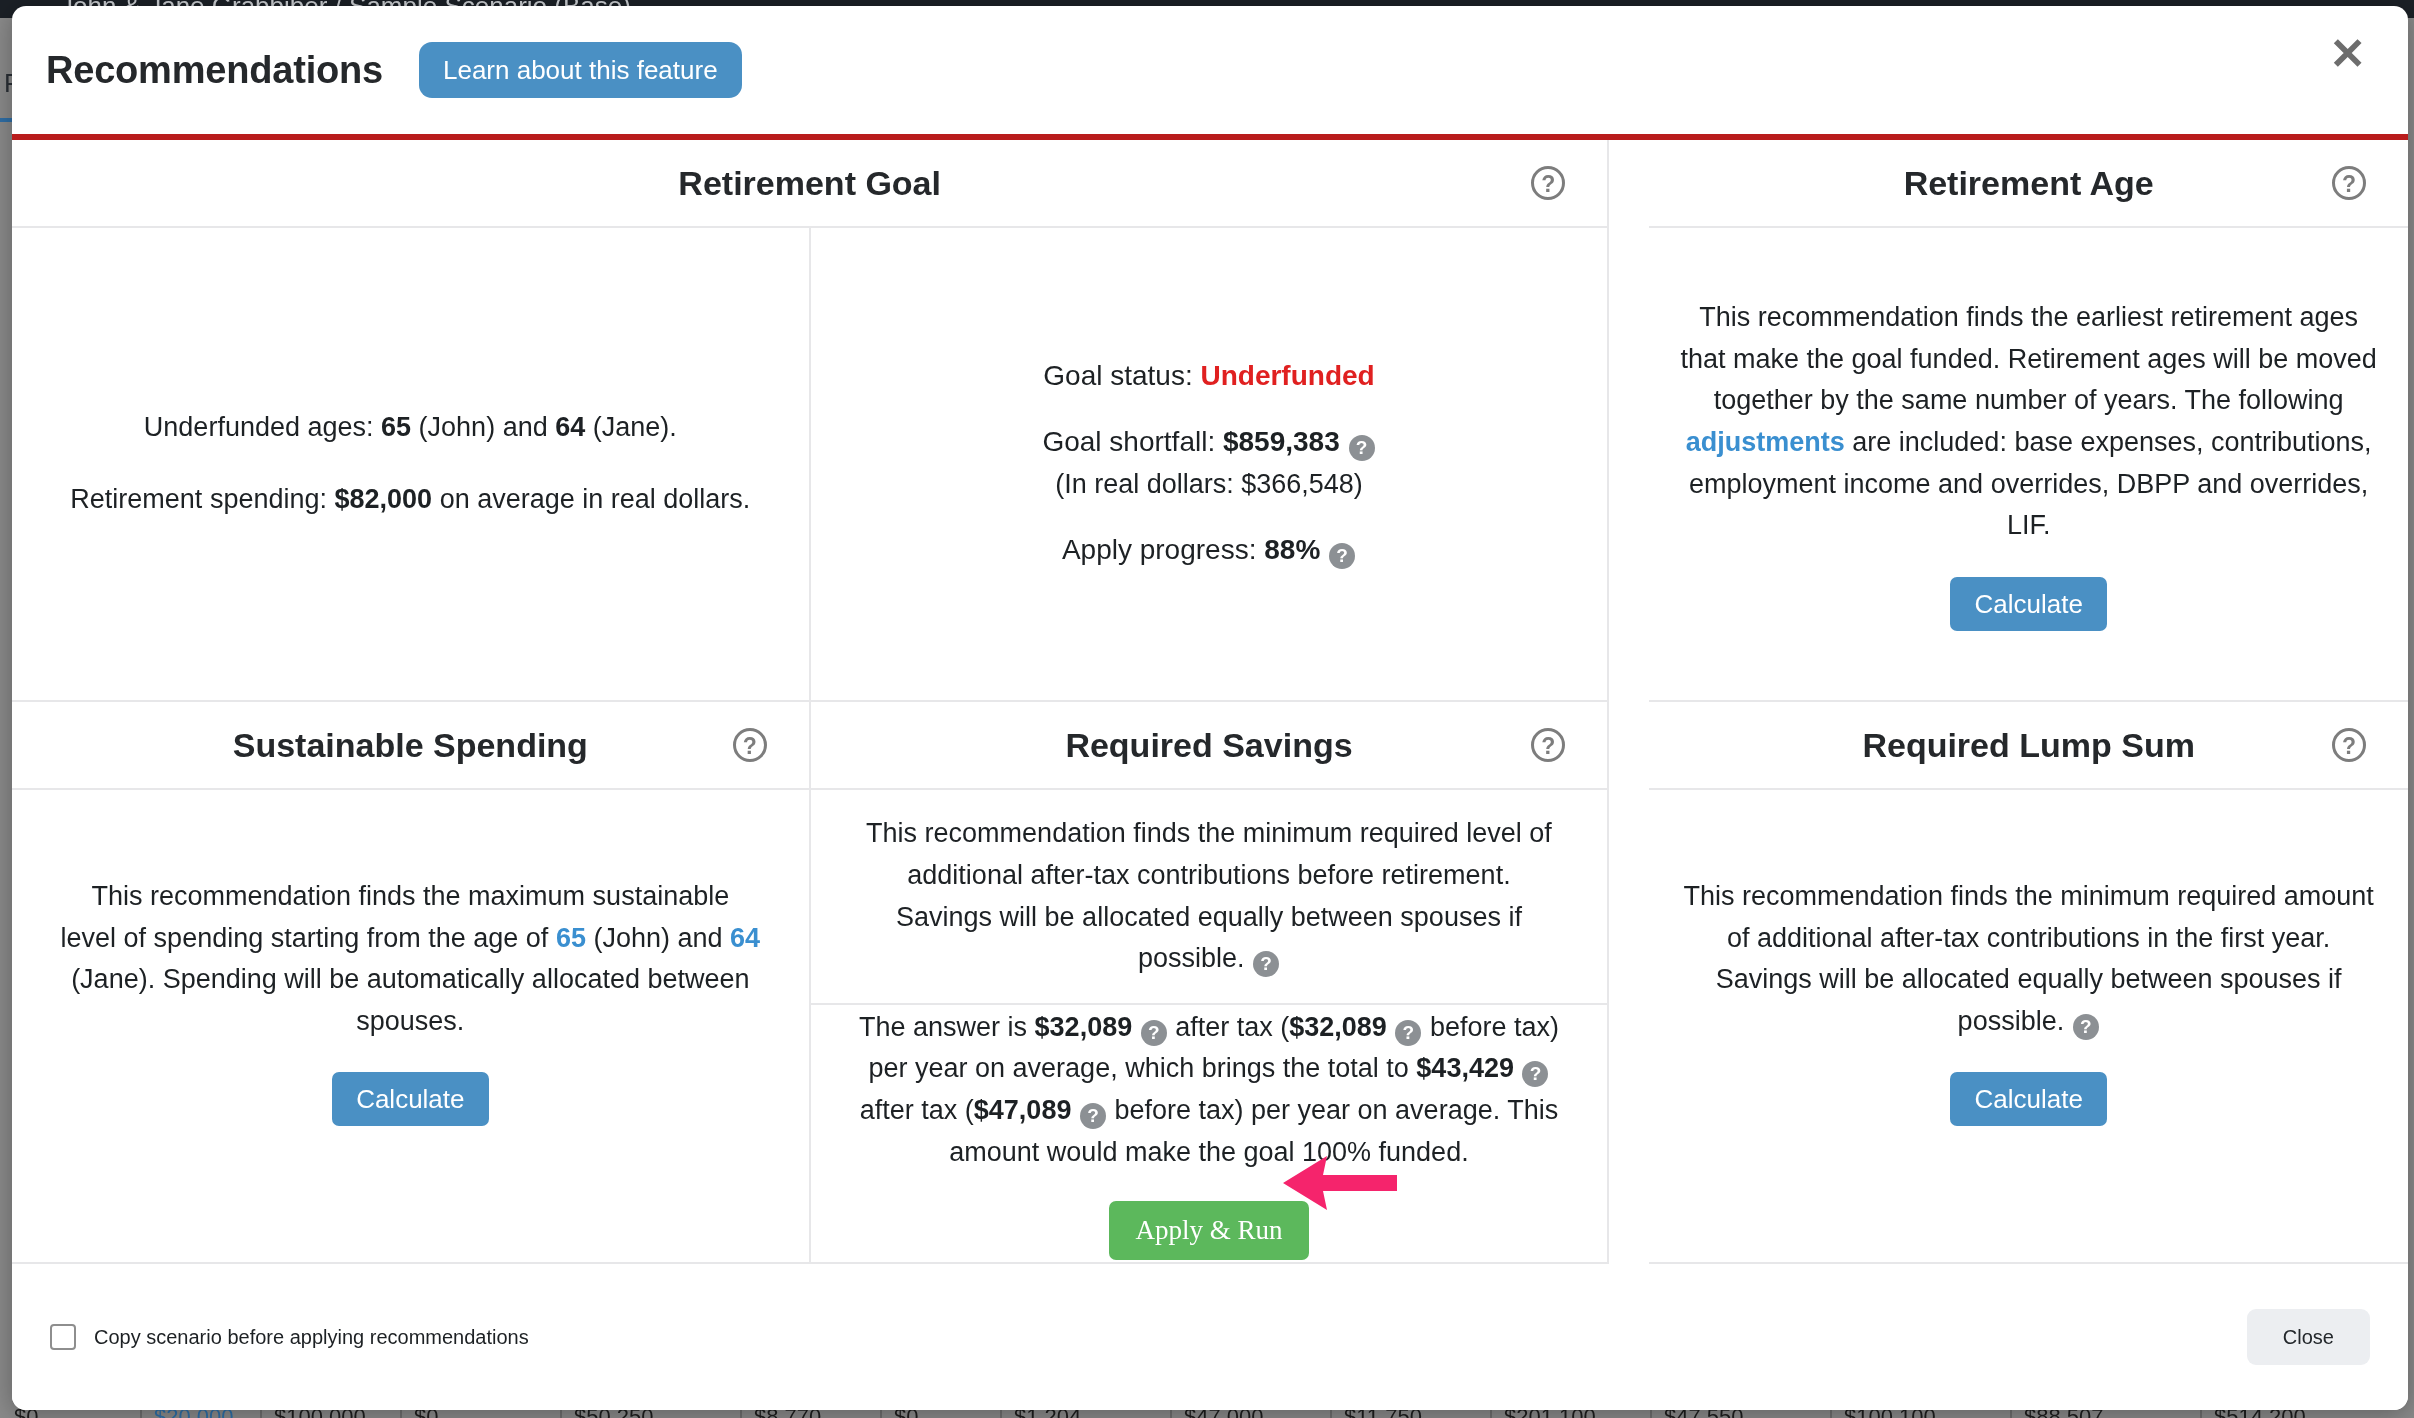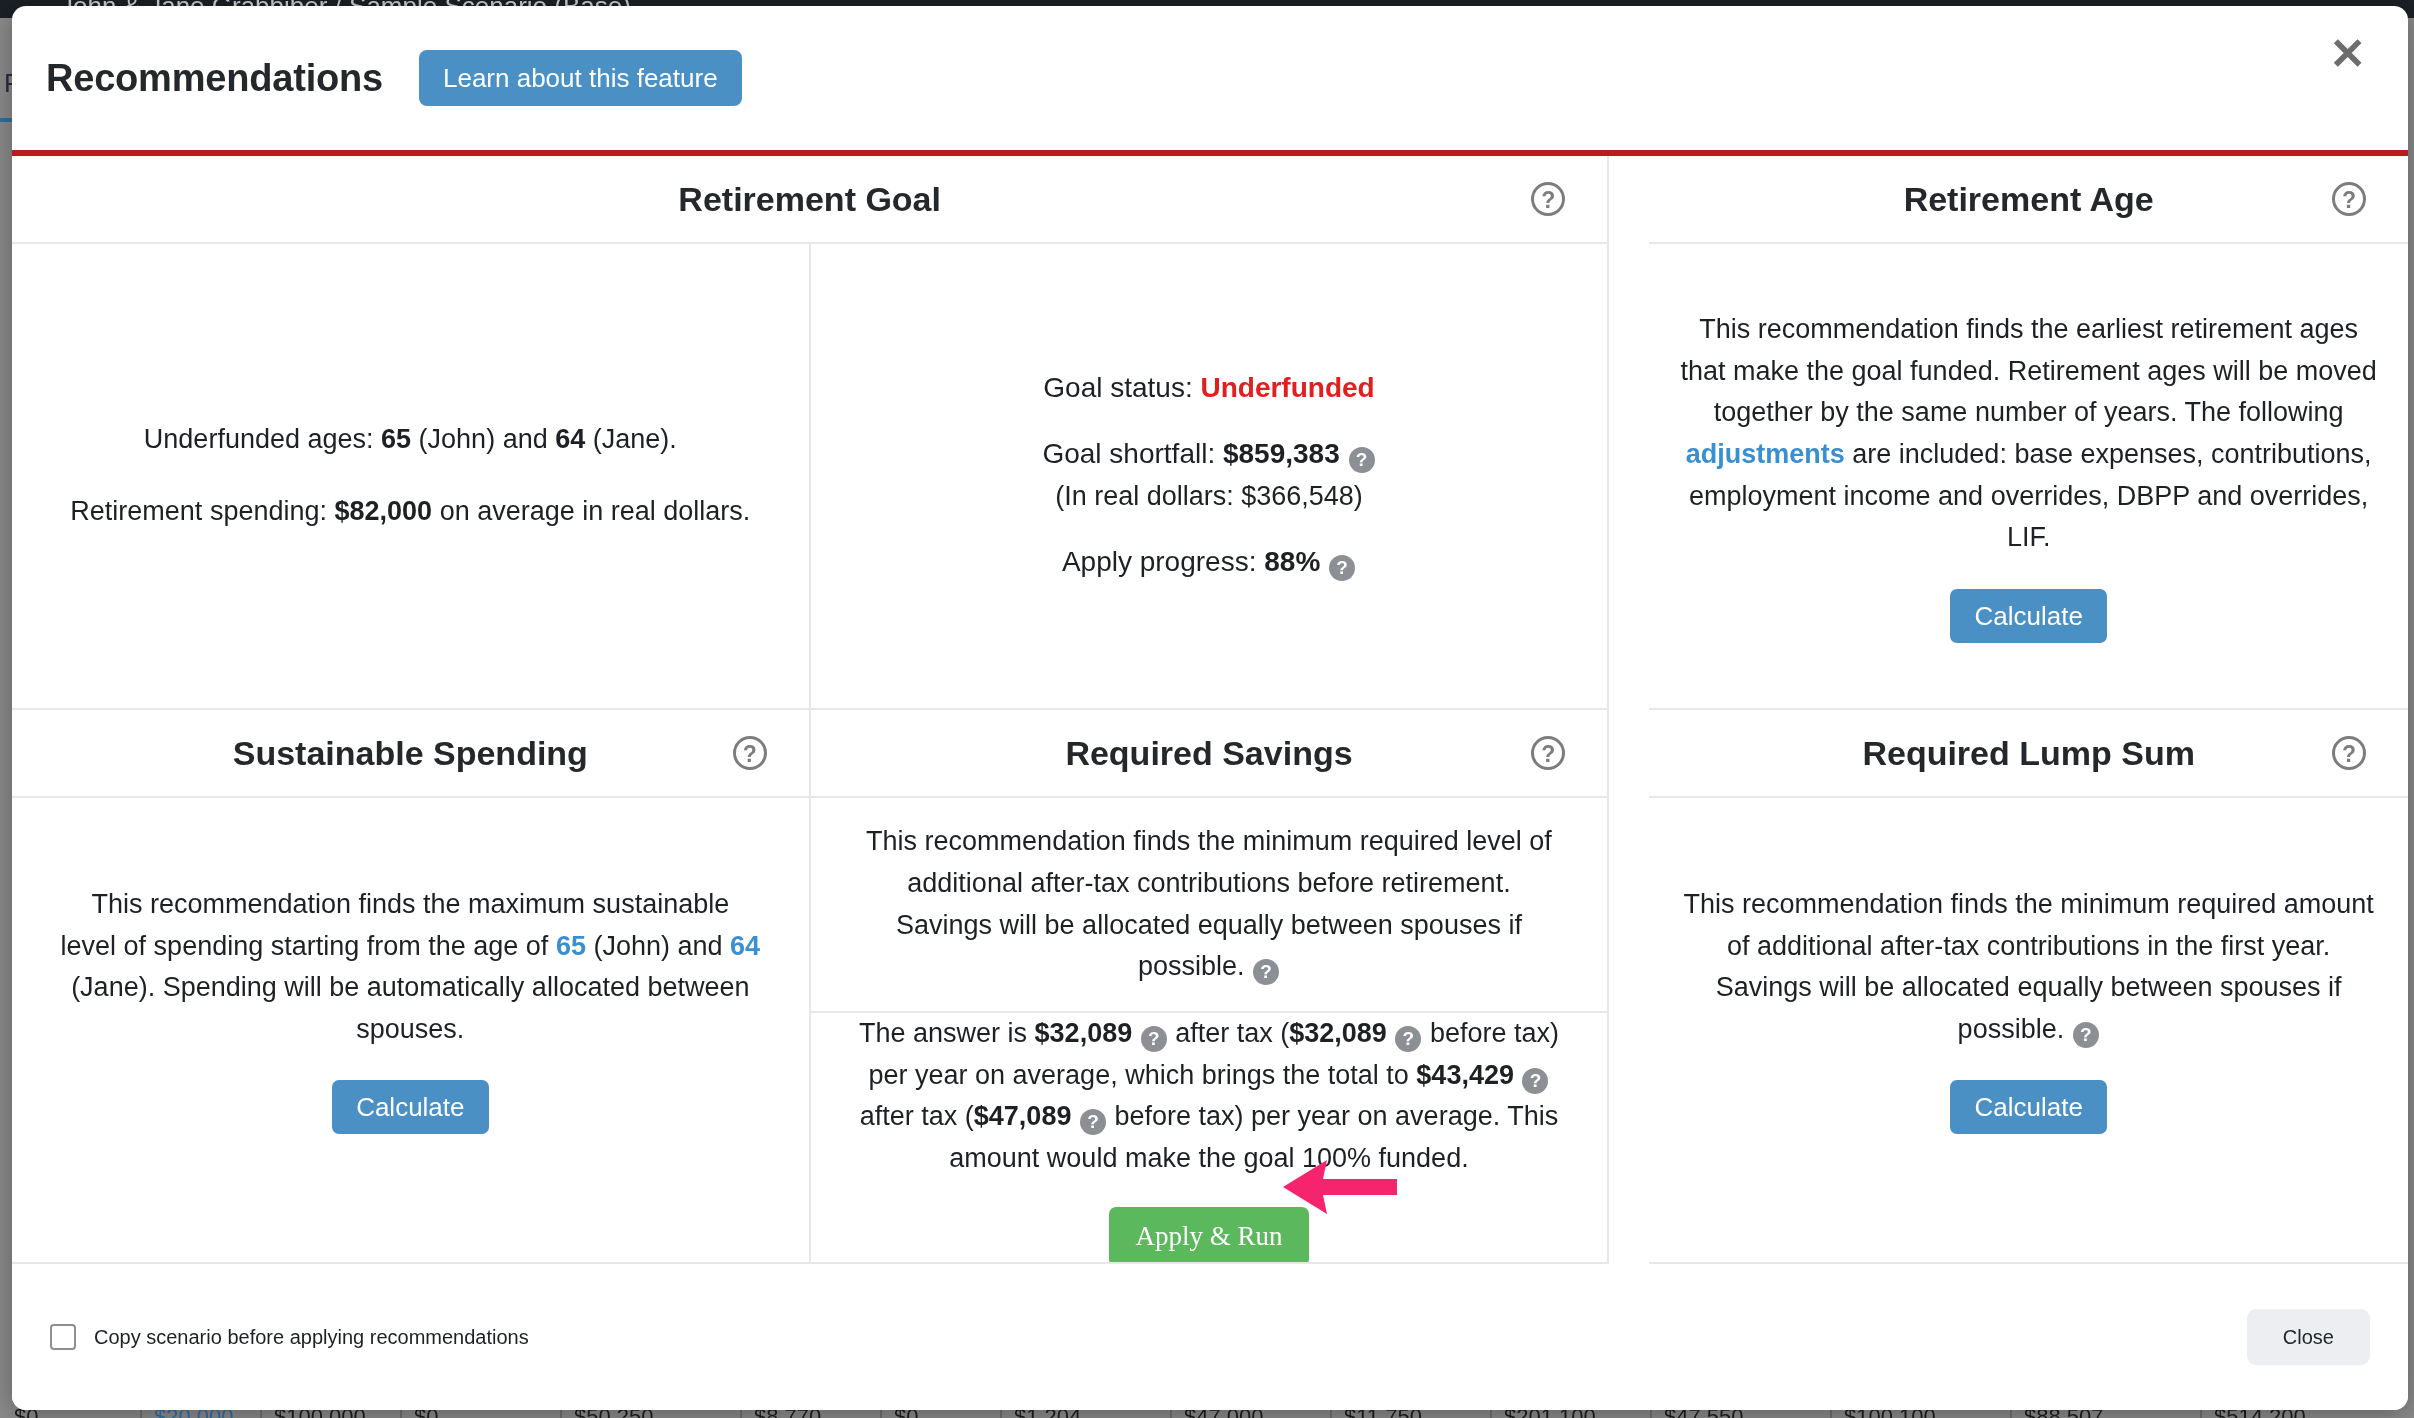--- a/index.html
+++ b/index.html
@@ -74,39 +74,39 @@
     border-radius: 14px;
     box-shadow: 0 4px 26px rgba(0,0,0,.30);
     overflow: hidden;
     display: flex;
     flex-direction: column;
   }
 
   
   .modal-header {
     position: relative;
-    height: 144px;
+    height: 128px;
     flex: none;
     display: flex;
     align-items: center;
     padding: 0 36px 0 34px;
     box-sizing: border-box;
   }
   .modal-title {
     font-size: 38px;
     font-weight: 700;
     color: #25282b;
     letter-spacing: -0.2px;
   }
   .learn-btn {
     margin-left: 36px;
     background: #4a90c4;
     color: #ffffff;
     border: none;
-    border-radius: 8px;
+    border-radius: 13px;
     font-family: "Liberation Sans", sans-serif;
     font-size: 26px;
     padding: 15px 24px;
     cursor: pointer;
     line-height: 1;
   }
   .close-x {
     position: absolute;
     right: 42px;
     top: 26px;

